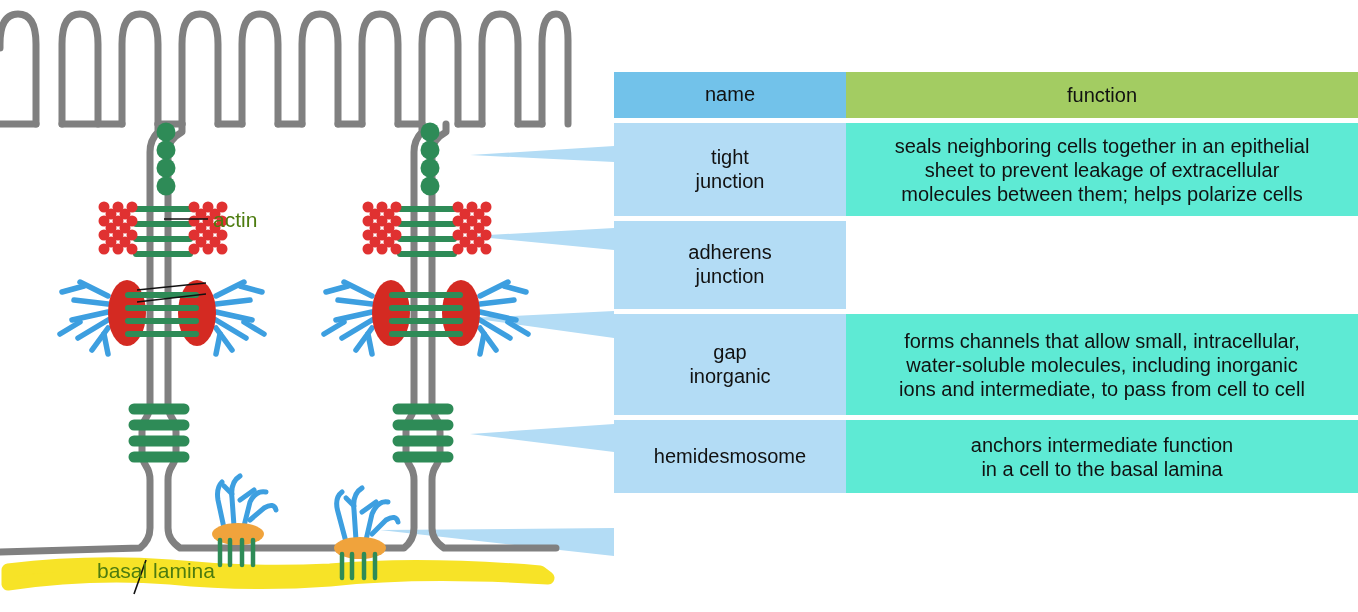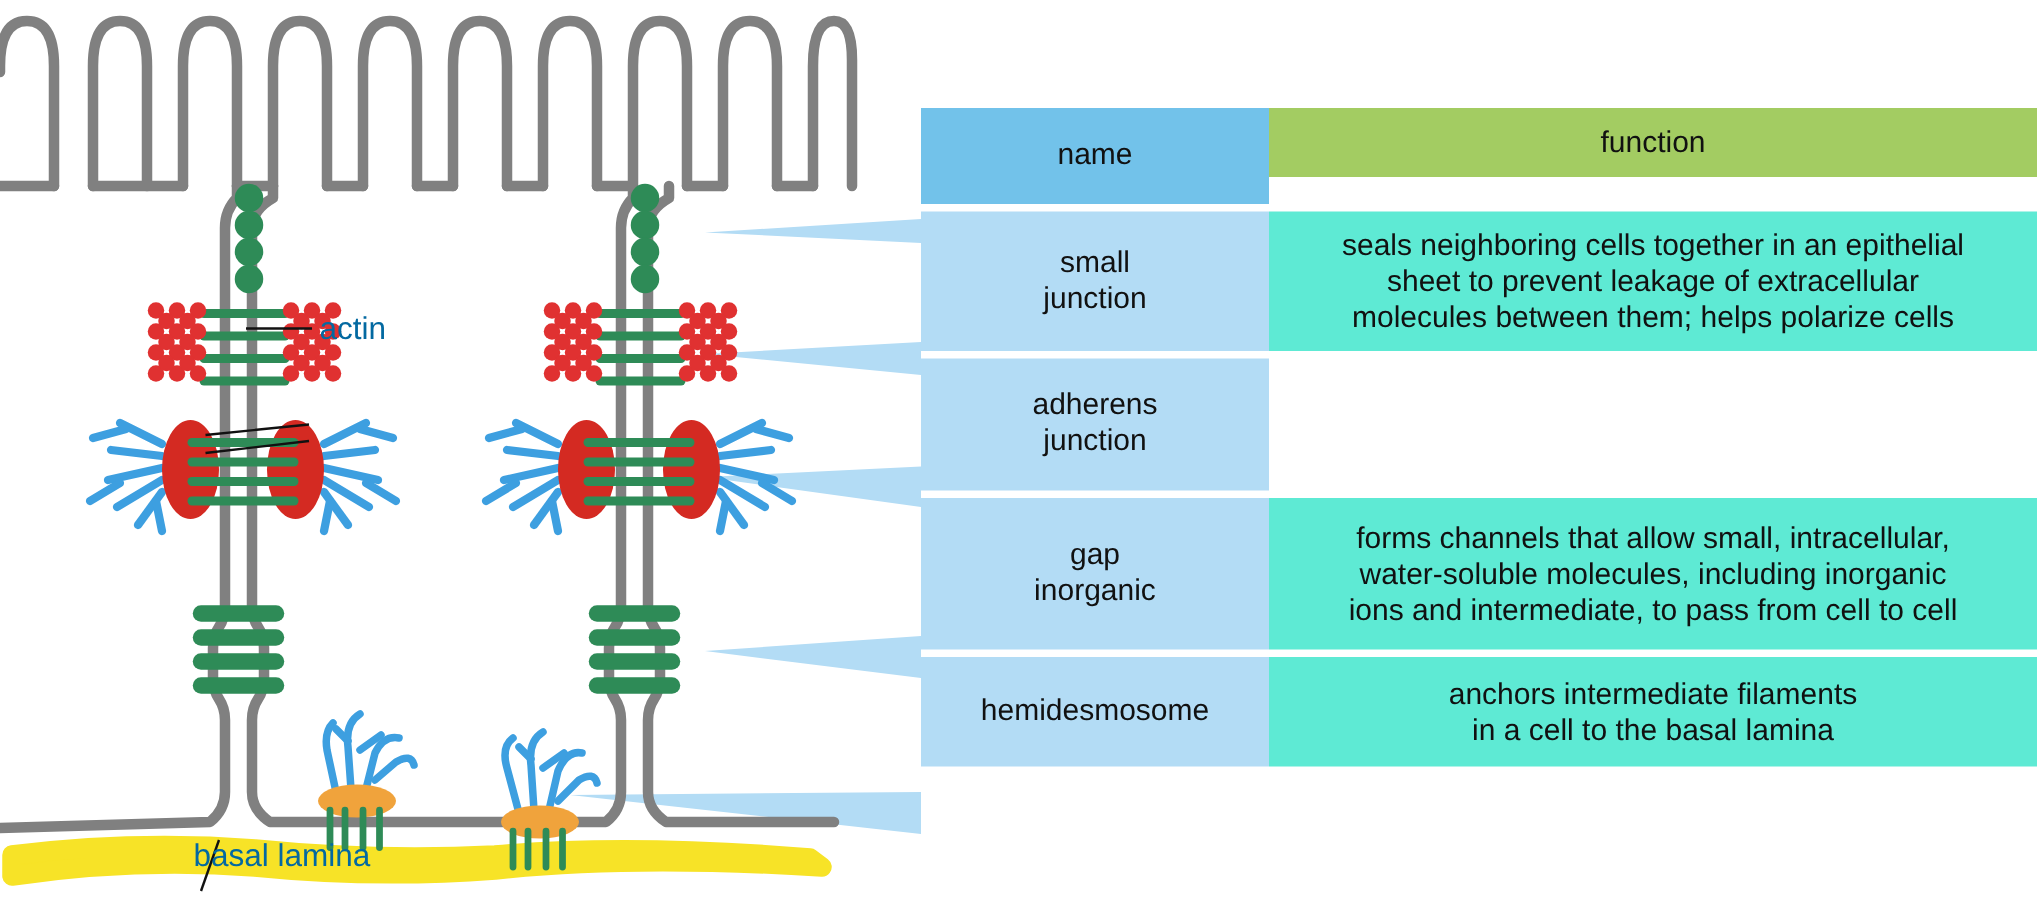--- a/index.html
+++ b/index.html
@@ -20,27 +20,27 @@
   #diagram {
     position: absolute;
     left: 0; top: 0;
     width: 620px; height: 612px;
   }
   #diagram svg { display: block; }
 
   .dlabel {
     position: absolute;
     font-size: 21px;
-    color: #0369a1;
+    color: #4d7c0f;
     white-space: pre;
     line-height: 1.12;
   }
   #label-actin { left: 213px; top: 208px; }
   #label-if    { left: 213px; top: 272px; }
-  #label-basal { left: 97px;  top: 559px; margin-left: 32px; }
+  #label-basal { left: 97px;  top: 559px; }
 
   
   #table {
     position: absolute;
     left: 614px; top: 72px;
     width: 744px;
   }
   .trow {
     display: flex;
     width: 100%;
@@ -64,21 +64,21 @@
     display: flex;
     align-items: center;
     justify-content: center;
     text-align: center;
     padding: 6px 10px;
     font-size: 20px;
     color: #111111;
     line-height: 1.2;
     white-space: pre-line;
   }
-  .hdr .cell-name { background: #72c2ea; height: 64px; }
+  .hdr .cell-name { background: #72c2ea; height: 46px; }
   .hdr .cell-func { background: #a3cc62; height: 46px; text-align: right; }
   .body .cell-name { background: #b3dcf5; }
   .body .cell-func { background: #5eead4; }
 
   .h-tight  .cell-name, .h-tight  .cell-func { height: 93px; }
   .h-adher  .cell-name, .h-adher  .cell-func { height: 88px; }
   .h-desmo  .cell-name, .h-desmo  .cell-func { height: 73px; }
   .h-gap    .cell-name, .h-gap    .cell-func { height: 101px; }
   .h-hemi   .cell-name, .h-hemi   .cell-func { height: 73px; }
 </style>
@@ -372,21 +372,21 @@
   </div>
 
   <div id="table">
 
     <div class="trow hdr">
       <div class="cell-name">name</div>
       <div class="cell-func">function</div>
     </div>
 
     <div class="trow body h-tight">
-      <div class="cell-name">small
+      <div class="cell-name">tight
 junction</div>
       <div class="cell-func">seals neighboring cells together in an epithelial
 sheet to prevent leakage of extracellular
 molecules between them; helps polarize cells</div>
     </div>
 
     <div class="trow body h-adher">
       <div class="cell-name">adherens
 junction</div>
     </div>
@@ -395,18 +395,18 @@
     <div class="trow body h-gap">
       <div class="cell-name">gap
 inorganic</div>
       <div class="cell-func">forms channels that allow small, intracellular,
 water-soluble molecules, including inorganic
 ions and intermediate, to pass from cell to cell</div>
     </div>
 
     <div class="trow body h-hemi">
       <div class="cell-name">hemidesmosome</div>
-      <div class="cell-func">anchors intermediate filaments
+      <div class="cell-func">anchors intermediate function
 in a cell to the basal lamina</div>
     </div>
 
   </div>
 </div>
 
 </body></html>

